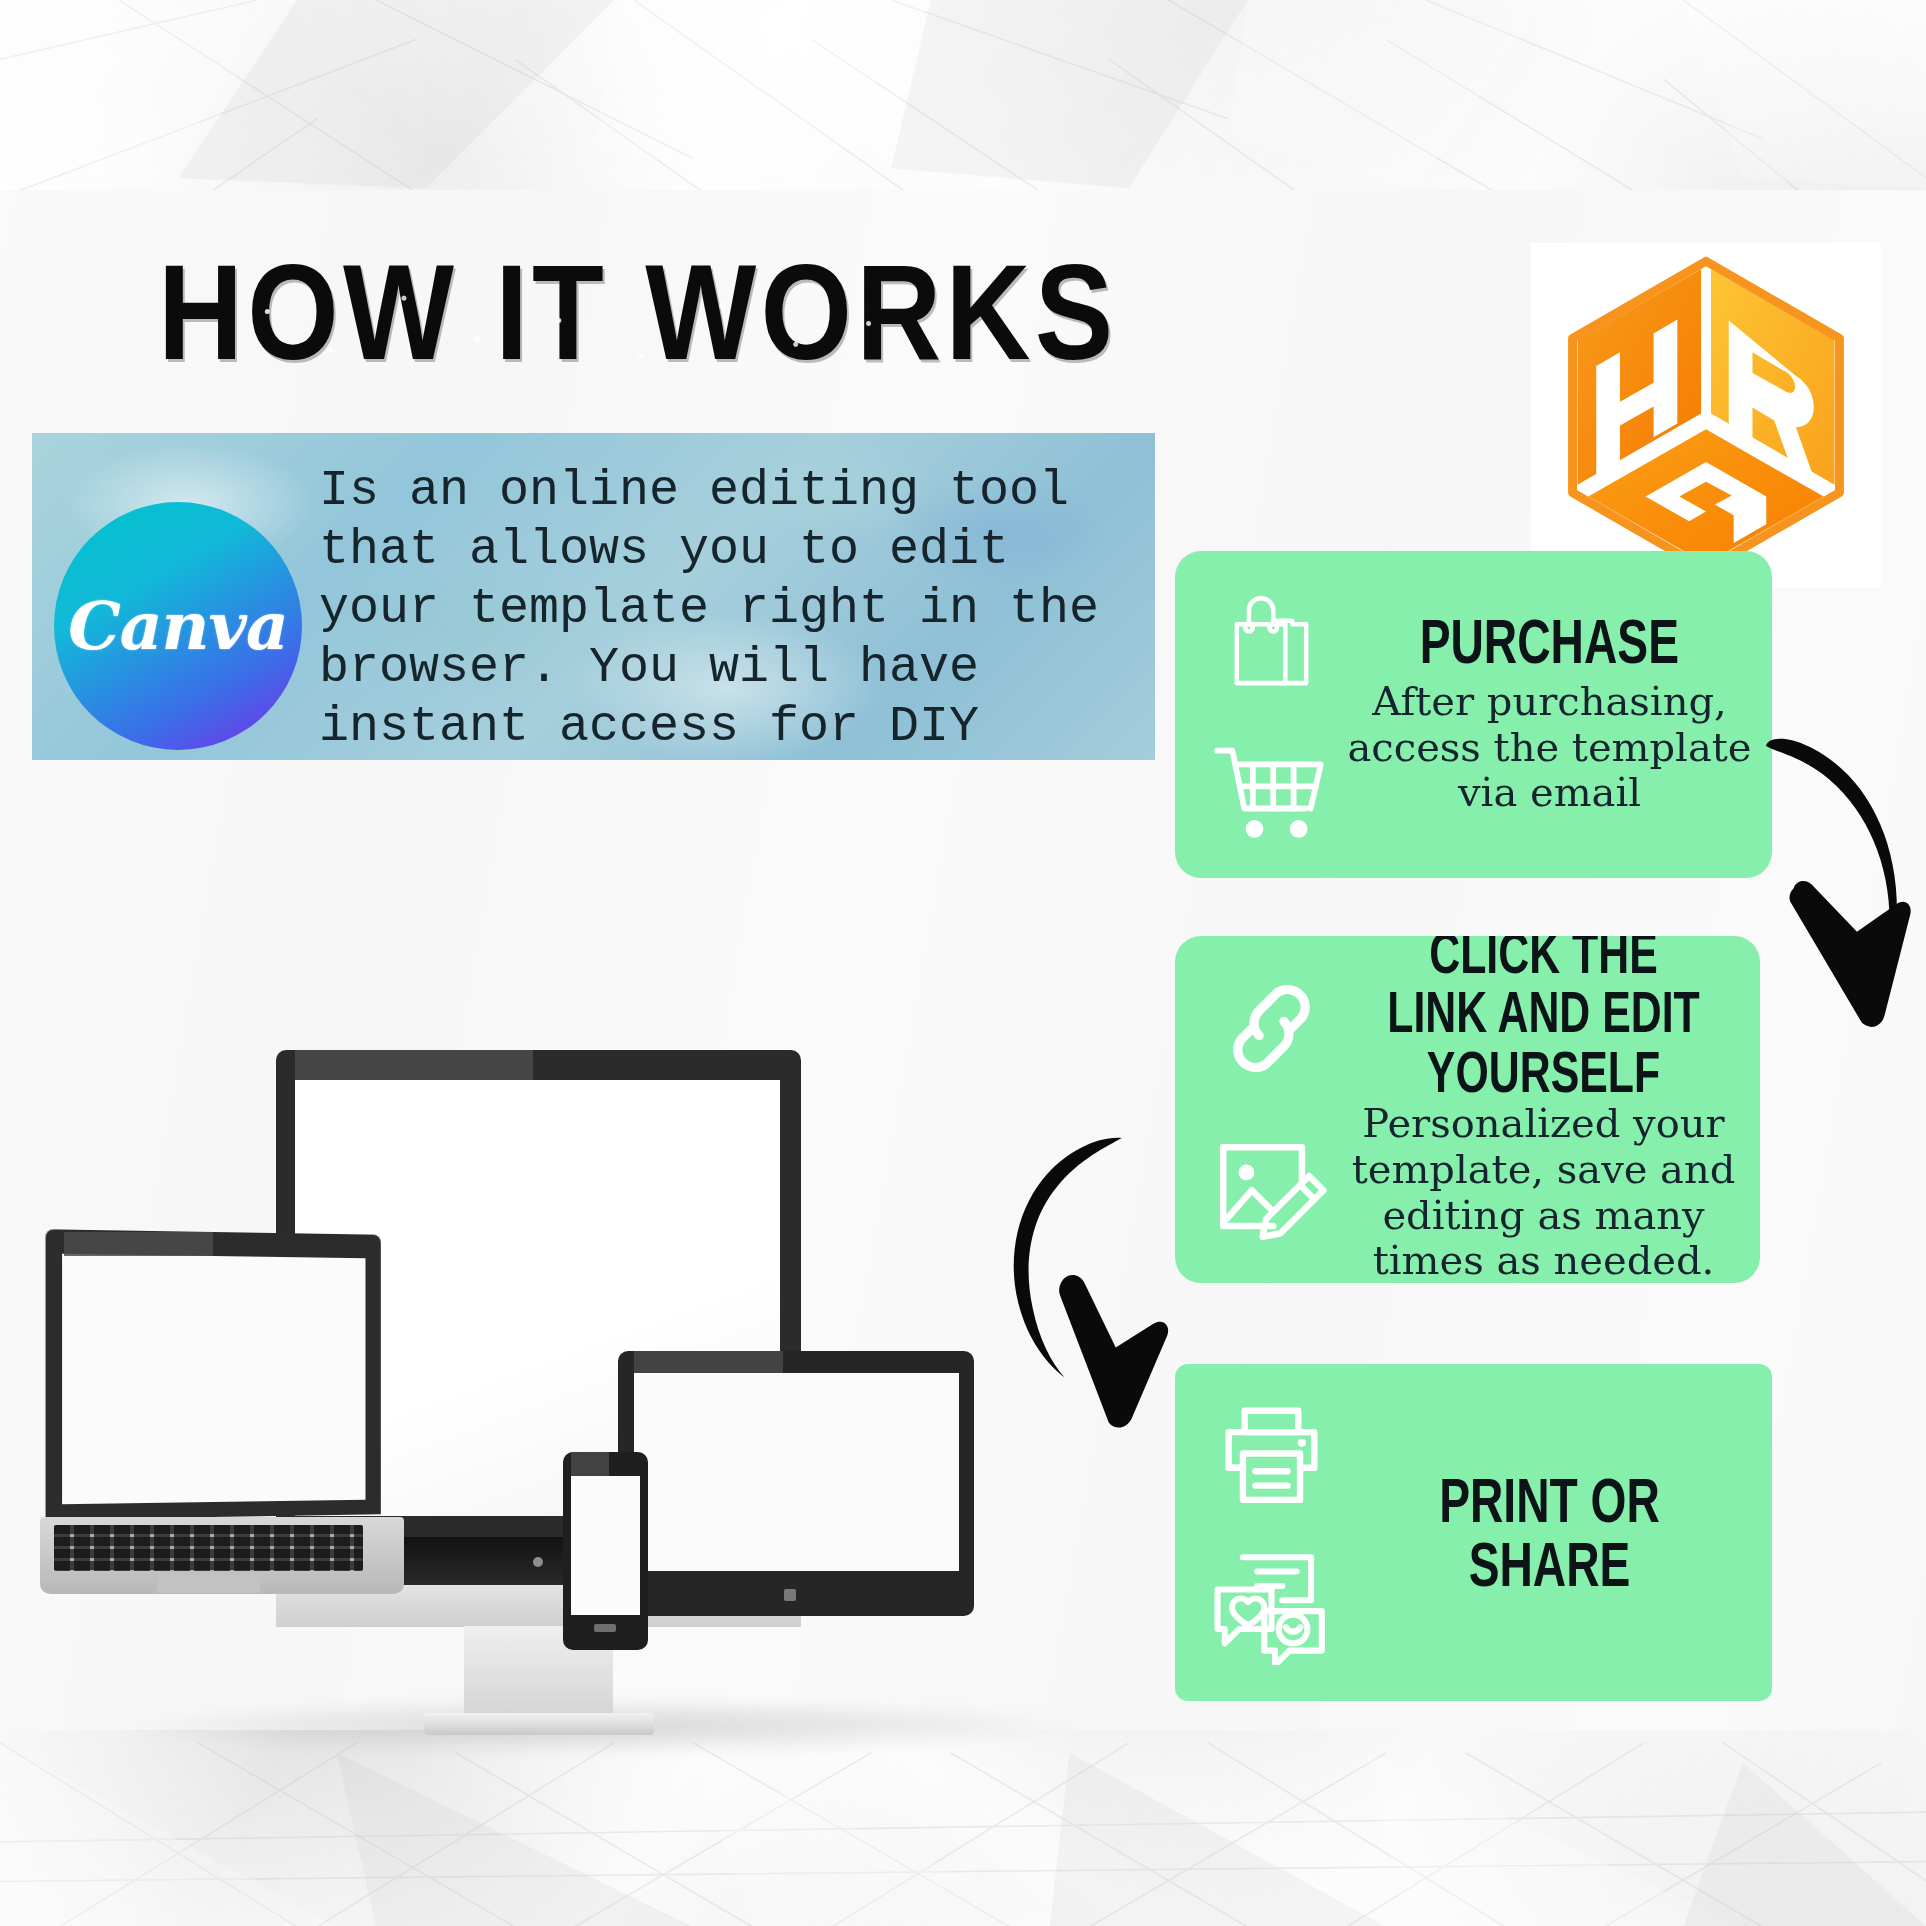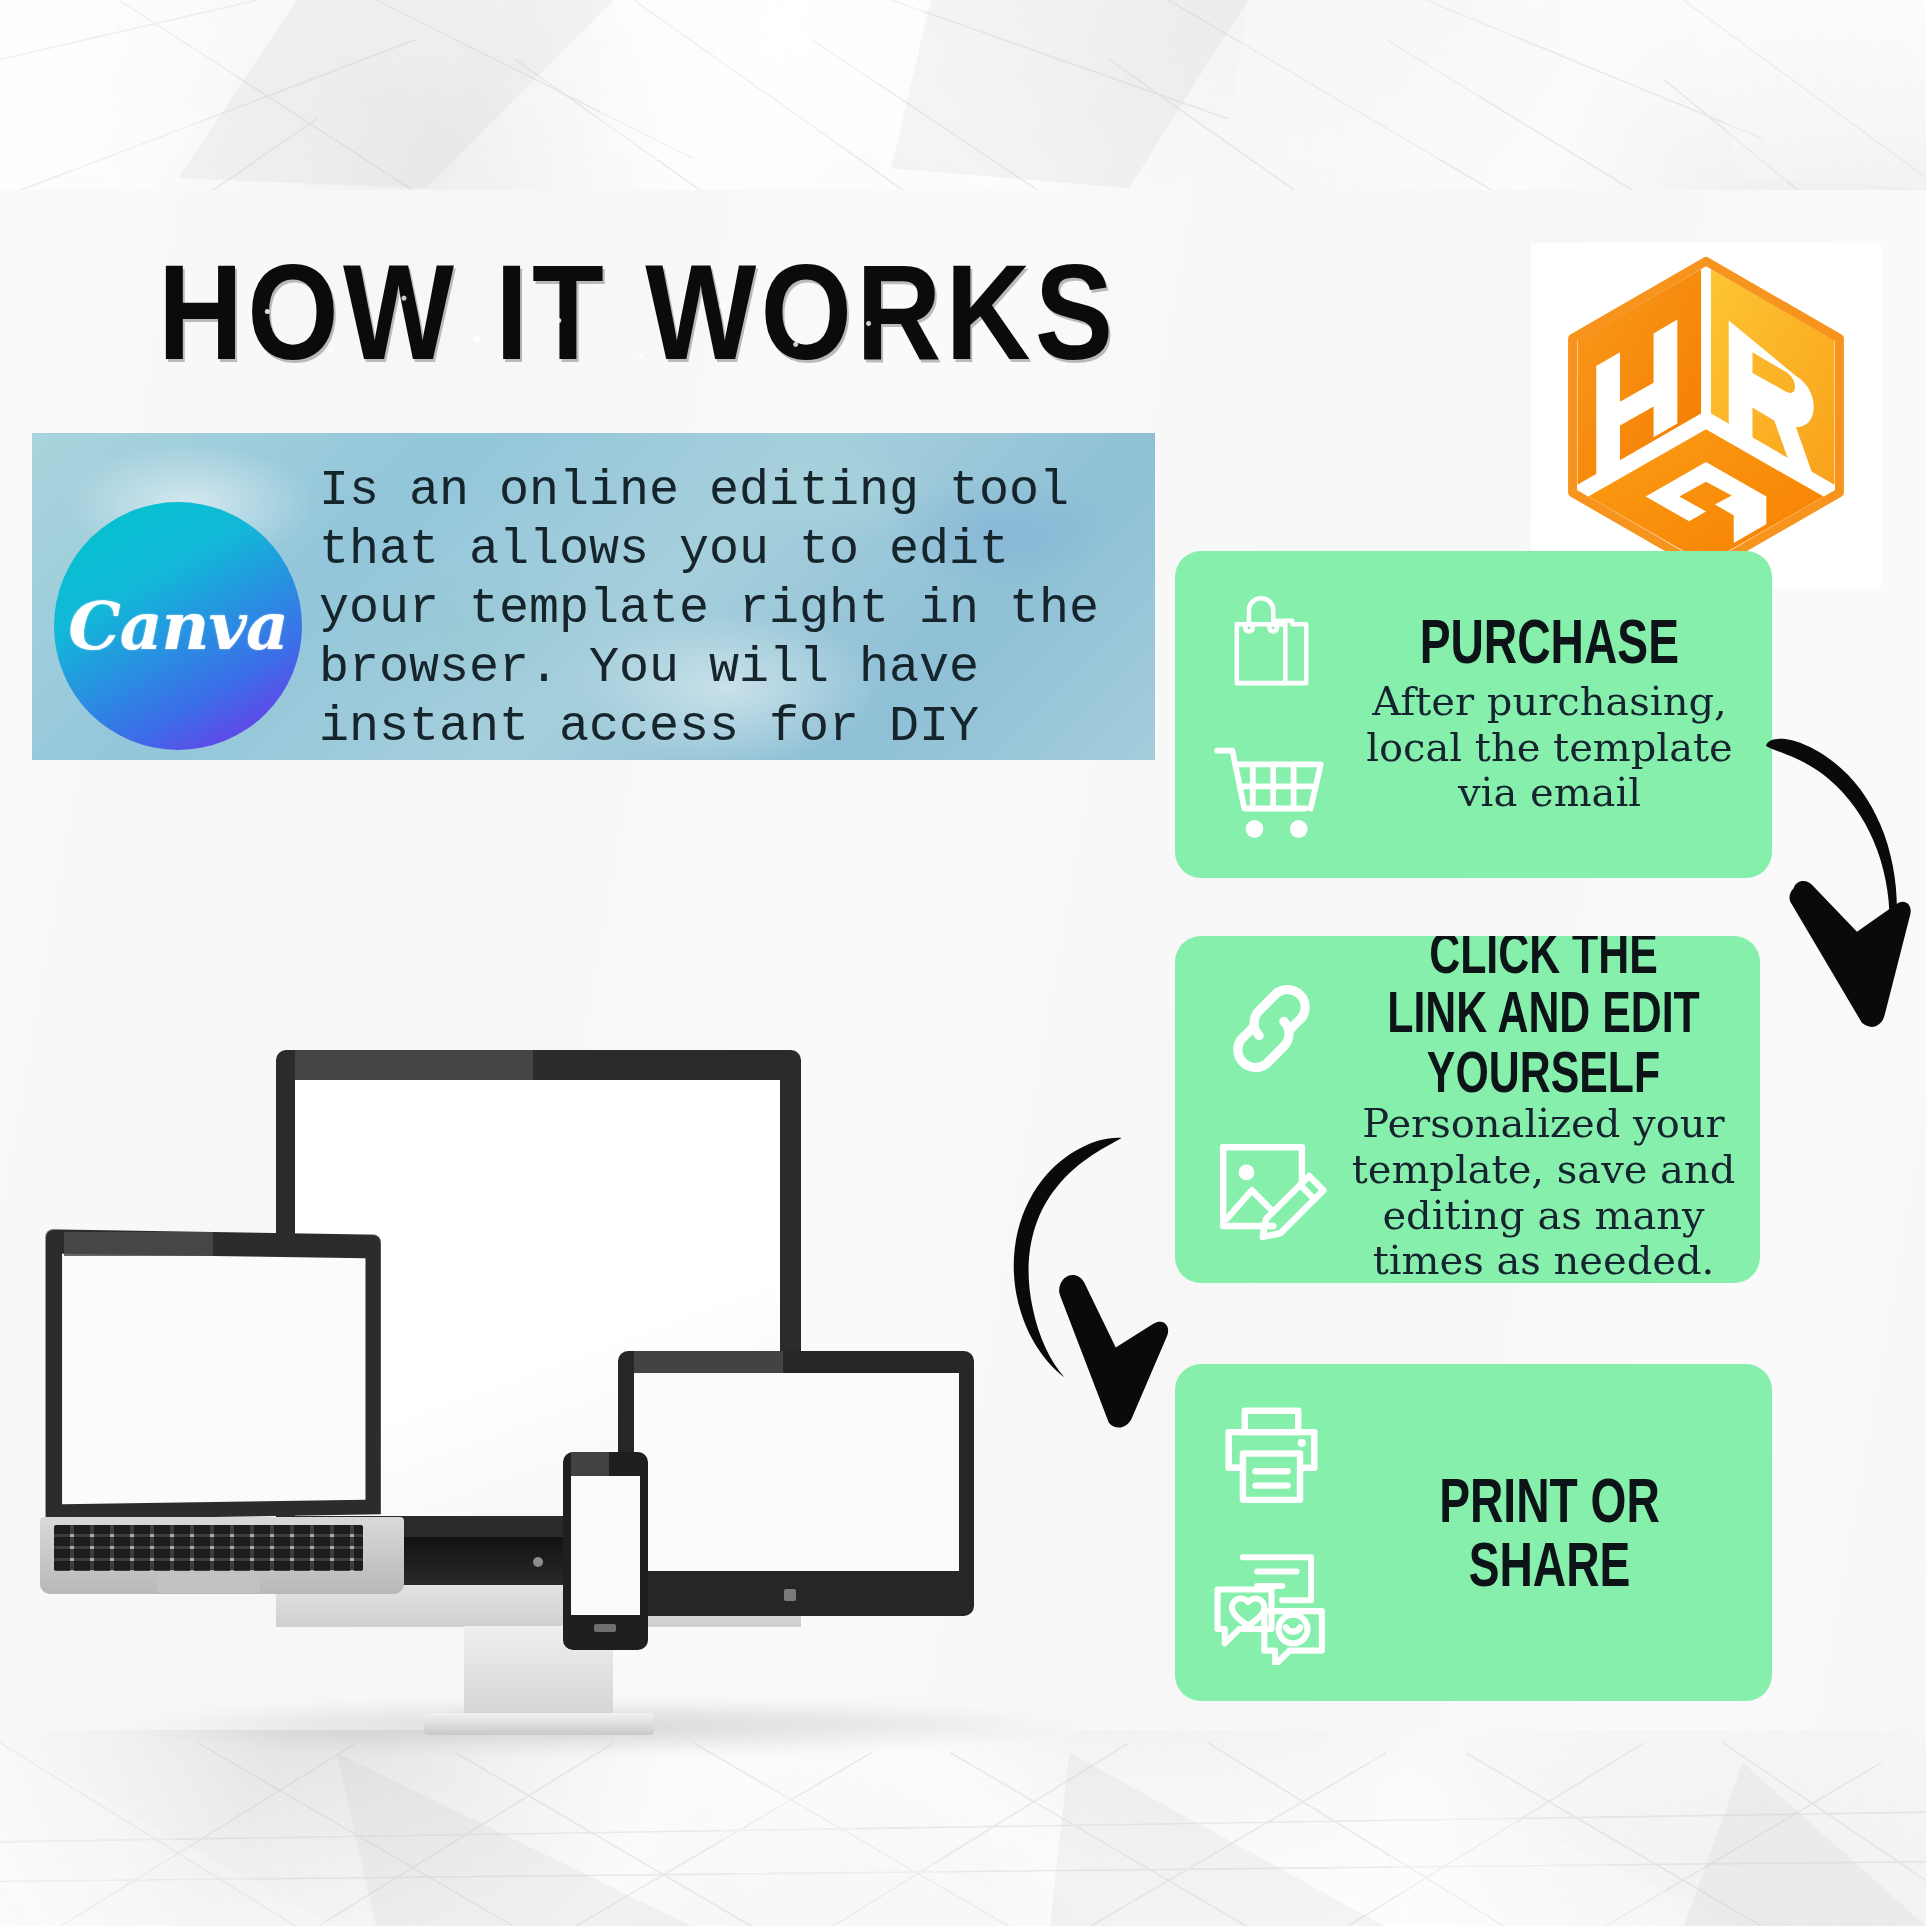--- a/index.html
+++ b/index.html
@@ -117,21 +117,21 @@
   .card-h.two-line{font-size:51px;}
   .card-p{
     font-family:"DejaVu Serif", serif;
     font-size:40px;line-height:1.14;color:#15242e;text-align:center;
     margin-top:10px;
   }
   .card-p.small{font-size:37px;line-height:1.12;}
 
   #card-purchase{left:1175px;top:551px;width:597px;height:327px;}
   #card-click{left:1175px;top:936px;width:585px;height:347px;}
-  #card-print{left:1175px;top:1364px;width:597px;height:337px;}
+  #card-print{left:1175px;top:1364px;width:597px;height:337px;border-radius:13px;}
 
   
   .arrow{position:absolute;}
   .arrow svg{display:block;}
   #arrow-1{left:1760px;top:728px;width:188px;height:307px;}
   #arrow-2{left:1005px;top:1134px;width:178px;height:297px;}
 
   
   .devices{position:absolute;left:40px;top:1044px;width:1059px;height:554px;}
   .dev{position:absolute;}
@@ -272,21 +272,21 @@
         <path d="M3 6 H12 L19 40 H55"></path>
         <path d="M16 14 H64 L58 40"></path>
         <path d="M24 14 V40 M36 14 V40 M48 14 V40"></path>
         <path d="M17 27 H61"></path>
         <circle cx="25" cy="52" r="5.2" fill="#ffffff" stroke="none"></circle>
         <circle cx="51" cy="52" r="5.2" fill="#ffffff" stroke="none"></circle>
       </svg>
     </div>
     <div class="card-body">
       <div class="card-h">PURCHASE</div>
-      <div class="card-p">After purchasing, local the template via email</div>
+      <div class="card-p">After purchasing, access the template via email</div>
     </div>
   </div>
 
   <div class="card" id="card-click">
     <div class="card-icons">
       <svg width="117" height="107" viewBox="0 0 66 60" fill="none" stroke="#ffffff" stroke-width="5.2" stroke-linecap="round" stroke-linejoin="round">
         <path d="M26 34 a10 10 0 0 1 0-14 L36 10 a10 10 0 0 1 14 14 L44 30"></path>
         <path d="M40 26 a10 10 0 0 1 0 14 L30 50 a10 10 0 0 1-14-14 L22 30"></path>
       </svg>
       <svg width="119" height="111" viewBox="0 0 66 62" fill="none" stroke="#ffffff" stroke-width="3.6" stroke-linecap="round" stroke-linejoin="round">

